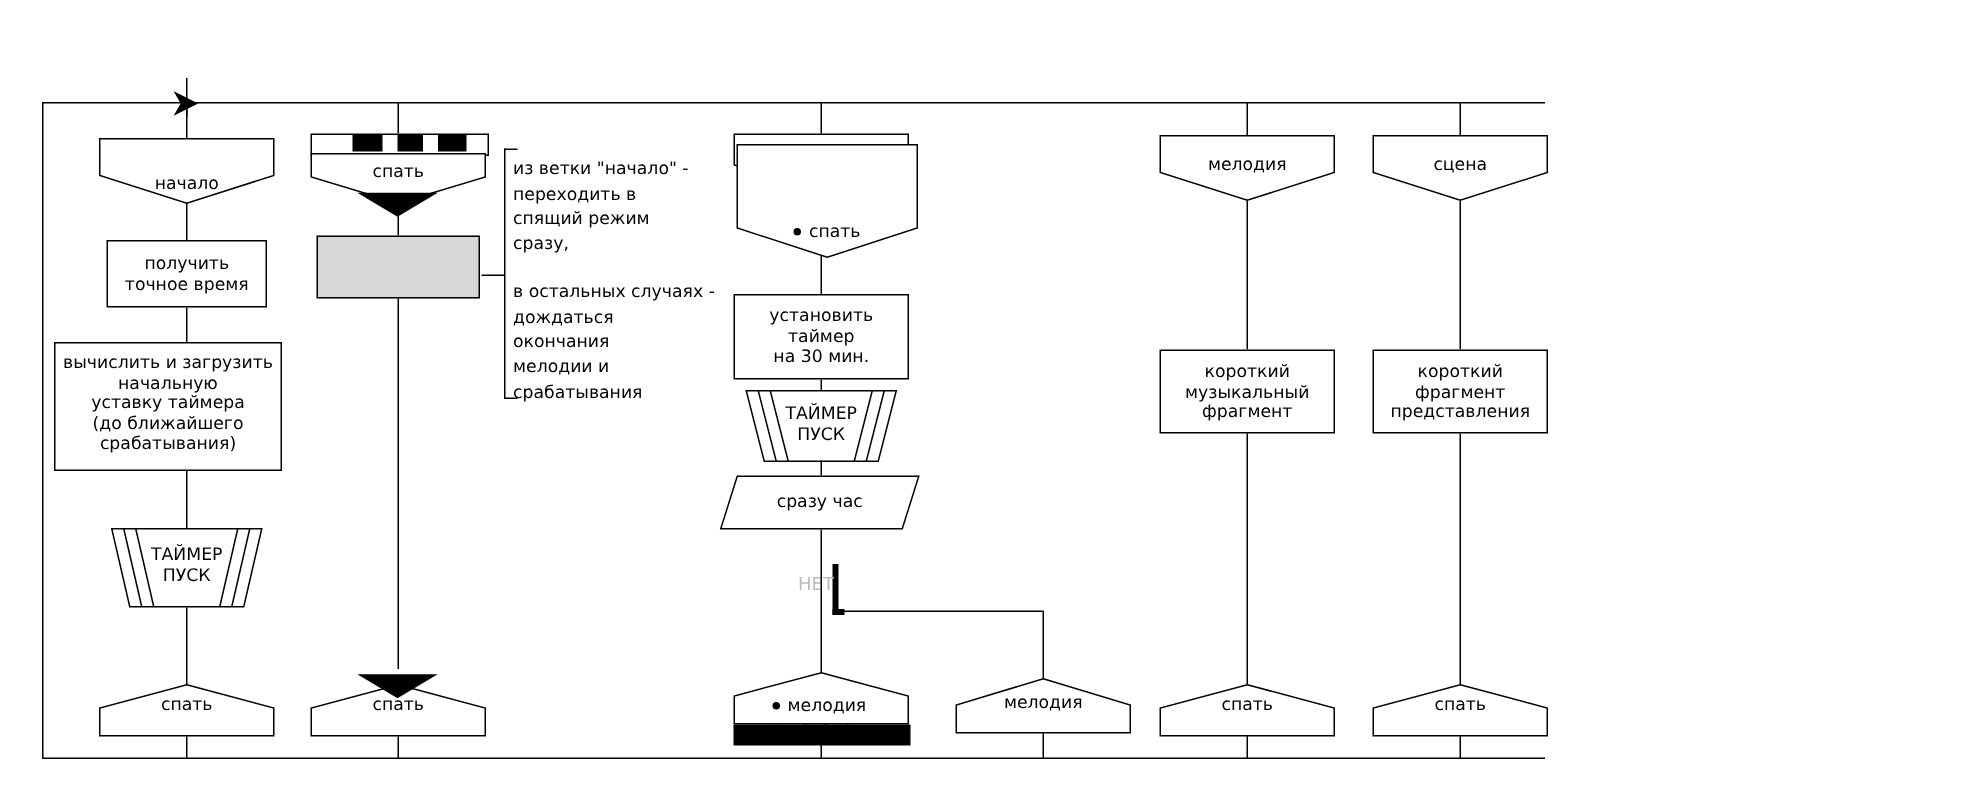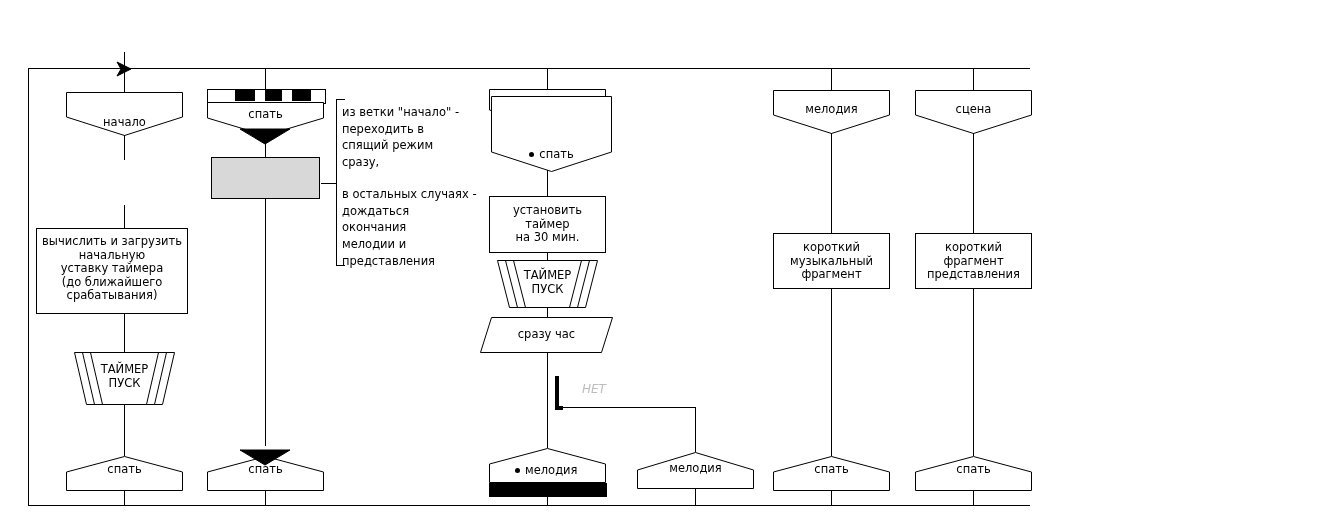--- a/index.html
+++ b/index.html
@@ -48,20 +48,24 @@
   <div class="vline" style="left:28px;top:68px;height:438px;"></div>
 
   <div class="vline" style="left:124px;top:68px;height:24px;"></div>
 
   <svg class="svgshape" style="left:66px;top:92px;width:117px;height:44px;">
     <polygon points="0.5,0.5 116.5,0.5 116.5,25 58.5,43.5 0.5,25"></polygon>
   </svg>
   <div class="lbl" style="left:66px;top:116px;width:117px;">начало</div>
   <div class="vline" style="left:124px;top:135px;height:25px;"></div>
 
+  <div class="node rect" style="left:71px;top:160px;width:107px;height:45px;">
+    <div class="lbl" style="top:8px;">получить
+точное время</div>
+  </div>
   <div class="vline" style="left:124px;top:205px;height:23px;"></div>
 
   <div class="node rect" style="left:36px;top:228px;width:152px;height:86px;">
     <div class="lbl" style="top:6px;">вычислить и загрузить
 начальную
 уставку таймера
 (до ближайшего
 срабатывания)</div>
   </div>
   <div class="vline" style="left:124px;top:314px;height:38px;"></div>
@@ -119,21 +123,21 @@
   <div class="noteline" style="left:321px;top:183px;width:15px;height:1px;"></div>
 
   <div class="notetext" style="left:342px;top:104px;width:134px;">из ветки "начало" -
 переходить в
 спящий режим
  сразу,</div>
   <div class="notetext" style="left:342px;top:186px;width:142px;">в остальных случаях -
 дождаться
 окончания
 мелодии и
-представления</div>
+срабатывания</div>
 
   <div class="vline" style="left:547px;top:68px;height:21px;"></div>
 
   <svg class="svgshape" style="left:489px;top:89px;width:117px;height:40px;">
     <polygon points="0.5,0.5 116.5,0.5 116.5,21 58.5,39.5 0.5,21"></polygon>
   </svg>
   <div class="lbl" style="left:489px;top:95px;width:117px;">прервать
 по таймеру</div>
 
   <svg class="svgshape" style="left:491px;top:96px;width:121px;height:76px;">
@@ -164,21 +168,21 @@
 
   <svg class="svgshape" style="left:480px;top:317px;width:133px;height:36px;">
     <polygon points="11.5,0.5 132.5,0.5 121.5,35.5 0.5,35.5"></polygon>
   </svg>
   <div class="lbl" style="left:480px;top:328px;width:133px;">сразу час</div>
 
   <div class="vline" style="left:547px;top:353px;height:23px;"></div>
 
   <div class="vthick" style="left:555px;top:376px;height:34px;"></div>
   <div class="hthick" style="left:555px;top:406px;width:8px;"></div>
-  <div class="nettxt" style="left:582px;top:382px;font-style:italic;">НЕТ</div>
+  <div class="nettxt" style="left:532px;top:382px;">НЕТ</div>
 
   <div class="hline" style="left:559px;top:407px;width:136px;"></div>
   <div class="vline" style="left:695px;top:407px;height:45px;"></div>
 
   <div class="vline" style="left:547px;top:376px;height:72px;"></div>
 
   <svg class="svgshape" style="left:489px;top:448px;width:117px;height:35px;">
     <polygon points="58.5,0.5 116.5,16 116.5,34.5 0.5,34.5 0.5,16"></polygon>
   </svg>
   <div class="lbl" style="left:489px;top:450px;width:117px;text-align:left;padding-left:26px;box-sizing:border-box;">

